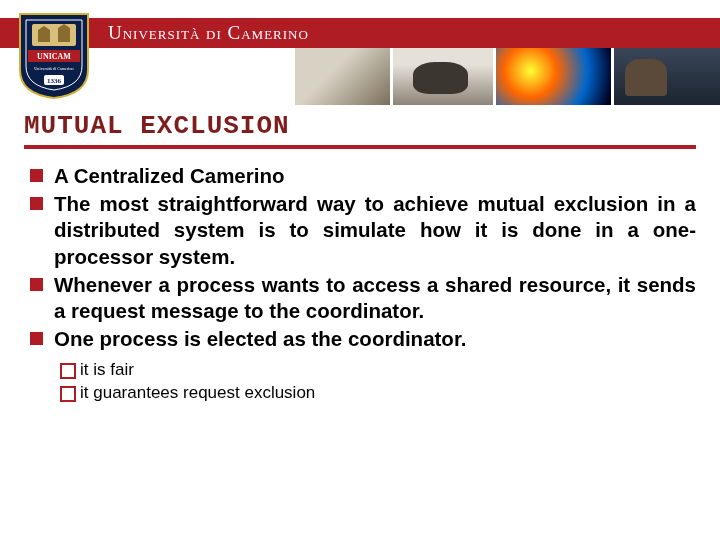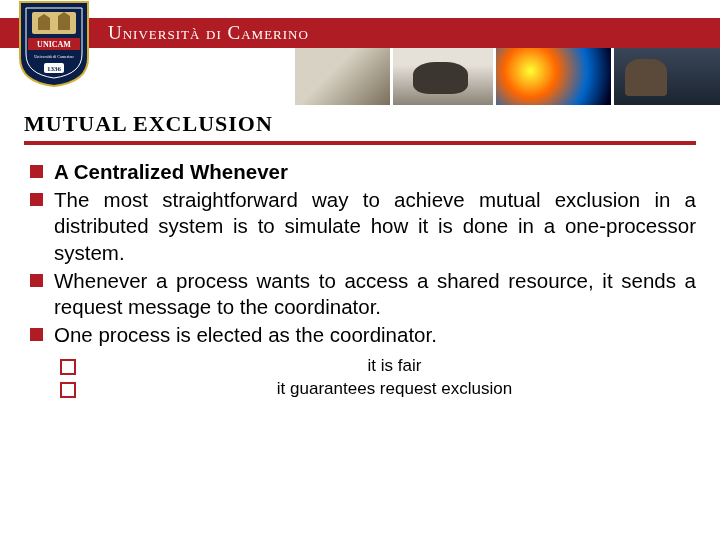--- a/index.html
+++ b/index.html
@@ -28,21 +28,21 @@
   }
   .uni-name {
     color: #fff;
     font-family: Georgia, 'Times New Roman', serif;
     font-variant: small-caps;
     font-size: 19px;
     letter-spacing: 1px;
   }
   .shield {
     position: absolute;
-    top: 0;
+    top: 12px;
     left: 18px;
     width: 72px;
     height: 88px;
     z-index: 3;
   }
   .photo-strip {
     position: absolute;
     top: 48px;
     left: 295px;
     right: 0;
@@ -57,67 +57,67 @@
   .photo1 { width: 95px; background: linear-gradient(135deg,#d8d2c4 40%,#7a6f5a 100%); }
   .photo2 { width: 100px; background: linear-gradient(180deg,#e5e0d8 30%,#8c8478 100%); position: relative; }
   .photo2::after{ content:""; position:absolute; left:20%; top:25%; width:55%; height:55%; background:#3b3630; border-radius:40% 40% 30% 30%; }
   .photo3 { width: 115px; background: radial-gradient(circle at 30% 40%, #ff3, #f60 30%, #06c 65%, #002 95%); }
   .photo4 { flex:1; background: linear-gradient(180deg,#3a4658 0%,#1b2430 100%); position:relative; }
   .photo4::after{ content:""; position:absolute; left:10%; top:20%; width:40%; height:65%; background:#5b4a3a; border-radius:35% 35% 10% 10%; }
   .content {
     padding: 6px 24px 0 24px;
   }
   .title {
-    font-size: 22px;
+    font-size: 26px;
     font-weight: 900;
     letter-spacing: 1px;
-    color: #000000;
-    font-family: Liberation Serif, serif;
+    color: #7f1d1d;
+    font-family: Liberation Mono, monospace;
     margin-bottom: 4px;
   }
   .rule {
     height: 4px;
     background: #b01c24;
     margin-bottom: 14px;
   }
   ul.main {
     list-style: none;
     padding-left: 0;
   }
   ul.main > li {
     position: relative;
     padding-left: 30px;
     font-size: 20.5px;
     line-height: 1.28;
     color: #000;
     margin-bottom: 2px;
     text-align: justify;
+    font-weight: bold;
   }
   ul.main > li.bold { font-weight: 700; text-align: left; }
   ul.main > li::before {
     content: "";
     position: absolute;
     left: 6px;
     top: 6px;
     width: 13px;
     height: 13px;
     background: #b01c24;
   }
   ul.sub {
     list-style: none;
     margin-top: 6px;
     margin-left: 36px;
   }
   ul.sub > li {
     position: relative;
-    padding-left: 33px;
+    padding-left: 20px;
     font-size: 17px;
     line-height: 1.35;
     color: #000;
-    text-align: center;
   }
   ul.sub > li::before {
     content: "";
     position: absolute;
     left: 0;
     top: 4px;
     width: 12px;
     height: 12px;
     border: 2px solid #b01c24;
     background: transparent;
@@ -150,21 +150,21 @@
     <div class="photo photo3"></div>
     <div class="photo photo4"></div>
   </div>
 </div>
 
 <div class="content">
   <div class="title">MUTUAL EXCLUSION</div>
   <div class="rule"></div>
 
   <ul class="main">
-    <li class="bold">A Centralized Whenever</li>
+    <li class="bold">A Centralized Camerino</li>
     <li>The most straightforward way to achieve mutual exclusion in a distributed system is to simulate how it is done in a one-processor system.</li>
     <li>Whenever a process wants to access a shared resource, it sends a request message to the coordinator.</li>
     <li>One process is elected as the coordinator.</li>
   </ul>
 
   <ul class="sub">
     <li>it is fair</li>
     <li>it guarantees request exclusion</li>
   </ul>
 </div>

